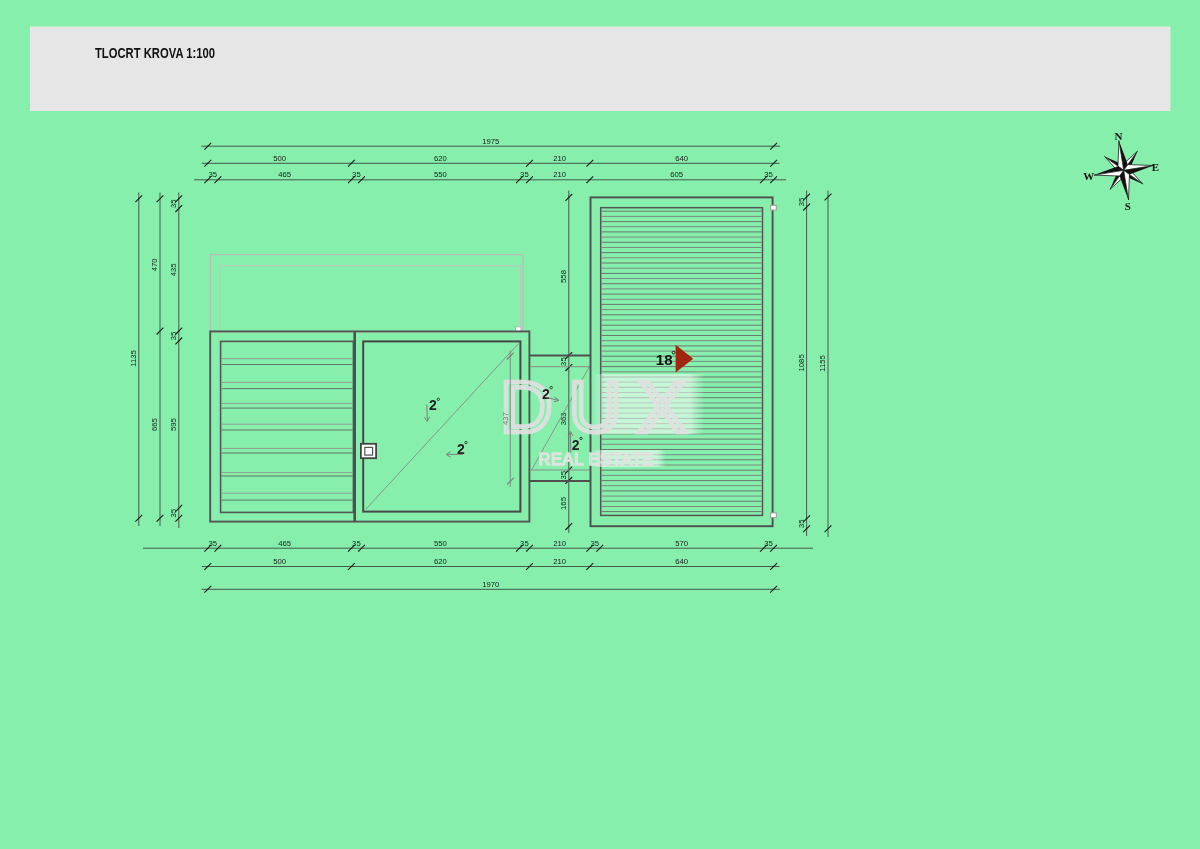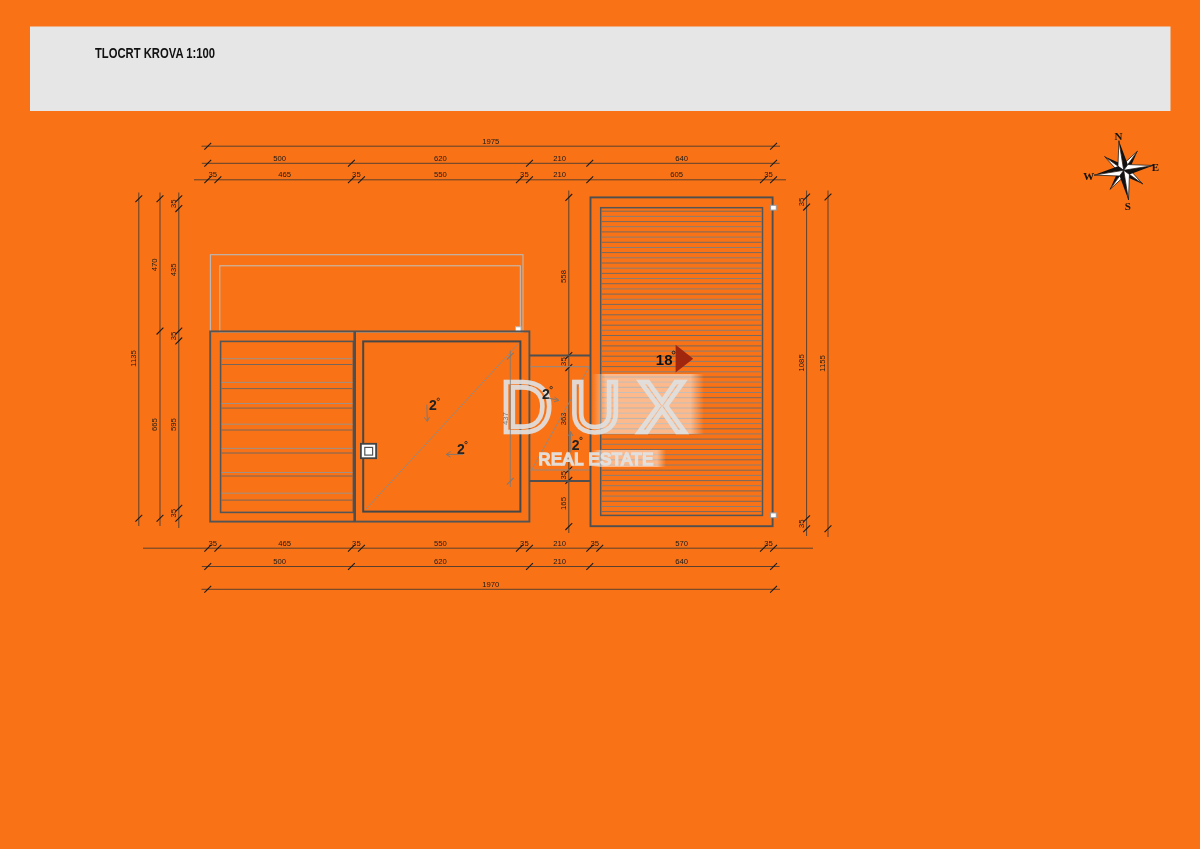--- a/index.html
+++ b/index.html
@@ -1,16 +1,16 @@
 <!DOCTYPE html>
 <html><head>
 <meta charset="utf-8">
 <style>
   html,body { margin:0; padding:0; background:#fff; }
-  #page { position:relative; width:1200px; height:849px; background:#f97316; overflow:hidden; }
+  #page { position:relative; width:1200px; height:849px; background:#86efac; overflow:hidden; }
   svg { display:block; }
   text { font-family:"Liberation Sans", sans-serif; }
 </style>
 </head>
 <body>
 <div id="page">
 <svg width="1200" height="849" viewBox="0 0 1200 849" style="opacity:0.999">
 
 <rect x="30" y="26.5" width="1140.5" height="84.5" fill="#e6e6e6"></rect>
 

